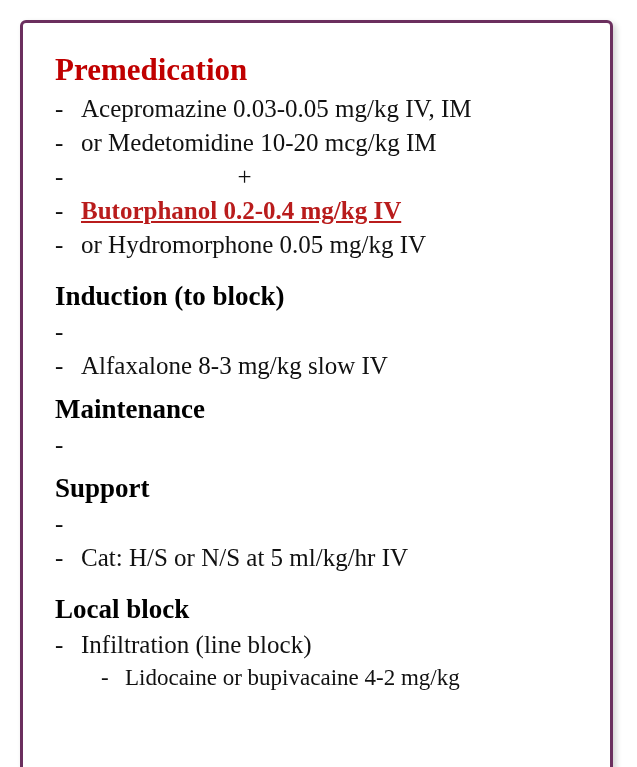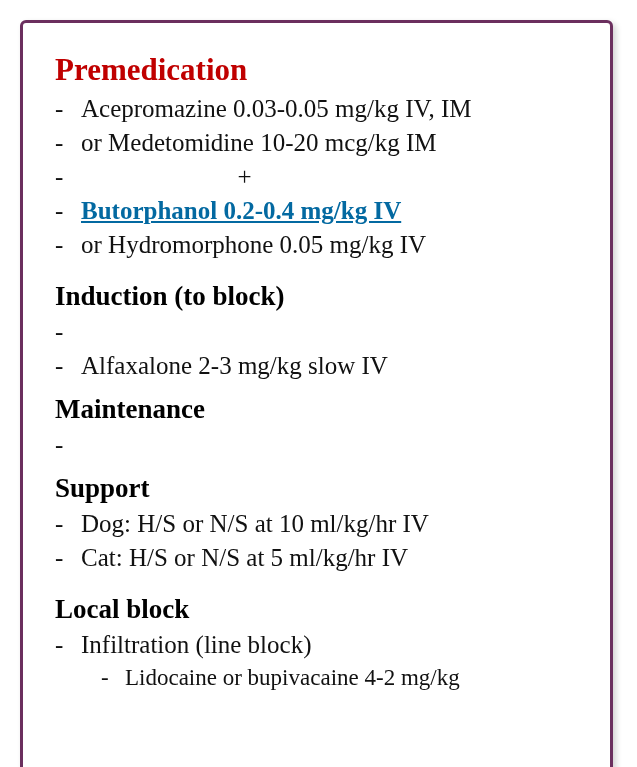--- a/index.html
+++ b/index.html
@@ -73,21 +73,21 @@
     width: 24px;
     flex: 0 0 24px;
   }
   li.item.center .txt {
     display: block;
     width: 100%;
     text-align: center;
     padding-right: 170px;
   }
   li.item.highlight .txt {
-    color: #0369a1;
+    color: #b91c1c;
     font-weight: bold;
     text-decoration: underline;
   }
 </style>
 </head>
 <body>
 
 <div class="card">
   <div>
       <div class="section-title accent">Premedication</div>
@@ -114,36 +114,35 @@
         </li>
       </ul>
       <div class="spacer"></div>
       <div class="section-title">Induction (to block)</div>
       <ul class="items">
         <li class="item">
           <span class="dash">-</span>
         </li>
         <li class="item">
           <span class="dash">-</span>
-          <span class="txt">Alfaxalone 2-3 mg/kg slow IV</span>
+          <span class="txt">Alfaxalone 8-3 mg/kg slow IV</span>
         </li>
       </ul>
       <div class="spacer small"></div>
       <div class="section-title">Maintenance</div>
       <ul class="items">
         <li class="item">
           <span class="dash">-</span>
         </li>
       </ul>
       <div class="spacer small"></div>
       <div class="section-title">Support</div>
       <ul class="items">
         <li class="item">
           <span class="dash">-</span>
-          <span class="txt">Dog: H/S or N/S at 10 ml/kg/hr IV</span>
         </li>
         <li class="item">
           <span class="dash">-</span>
           <span class="txt">Cat:  H/S or N/S at 5 ml/kg/hr IV</span>
         </li>
       </ul>
       <div class="spacer"></div>
       <div class="section-title">Local block</div>
       <ul class="items">
         <li class="item">

